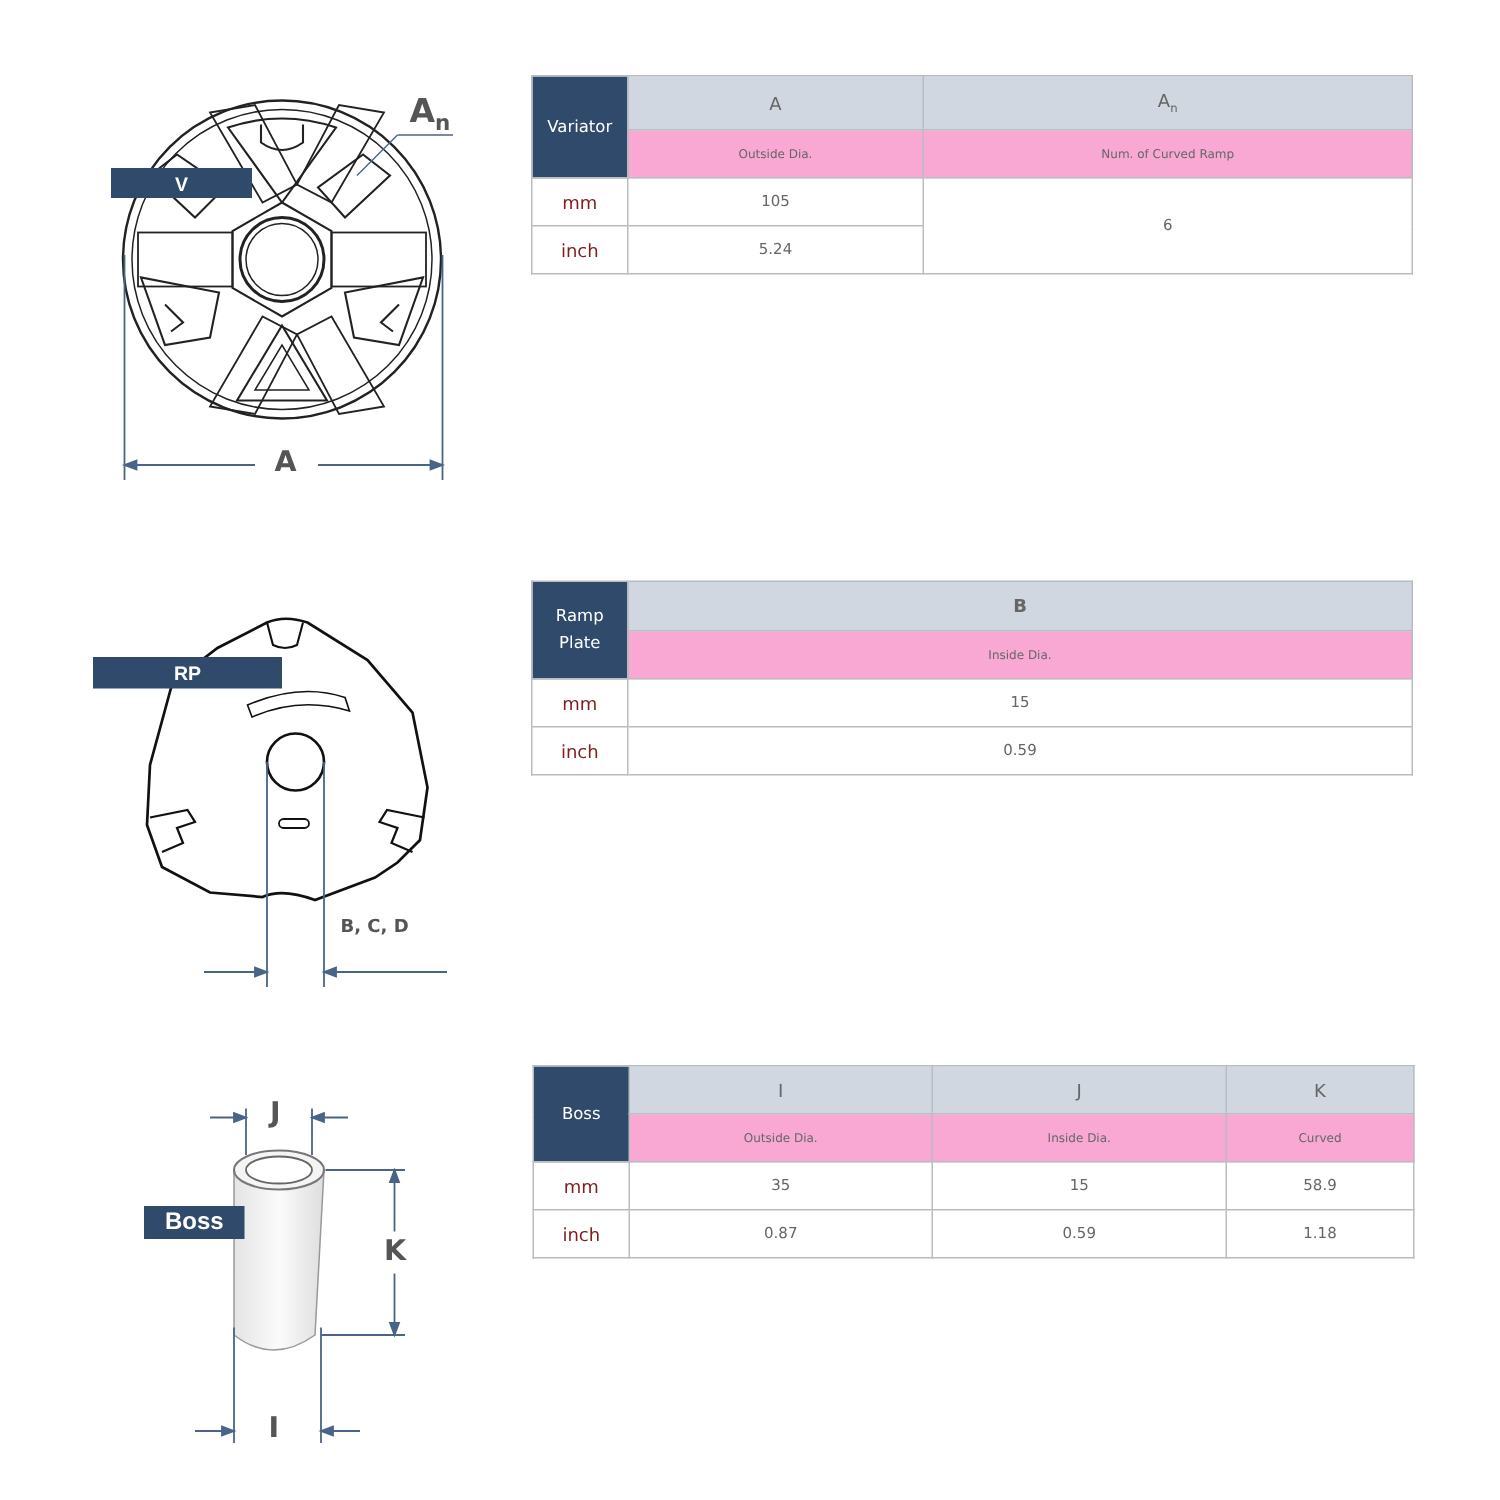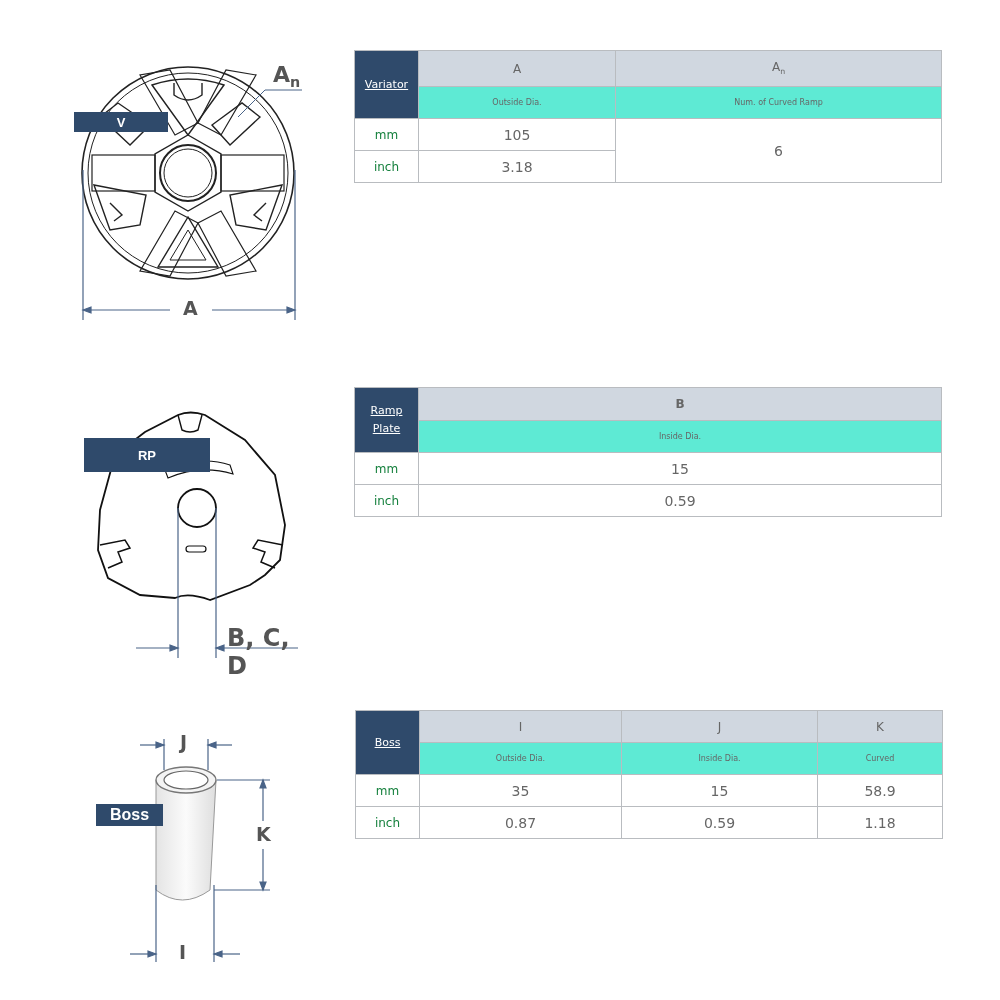--- a/index.html
+++ b/index.html
@@ -1,24 +1,24 @@
 <!DOCTYPE html>
 <html><head>
 <meta charset="utf-8">
 <style>
   html,body{margin:0;padding:0;background:#ffffff;}
   body{width:1000px;height:1000px;position:relative;overflow:hidden;font-family:"Liberation Sans",sans-serif;color:#555;}
   .diagram{position:absolute;}
   .spec-table{position:absolute;border-collapse:collapse;font-family:"DejaVu Sans",sans-serif;}
   .spec-table td{border:1px solid #b9bcc0;text-align:center;vertical-align:middle;padding:0;}
-  .spec-table .corner{background:#2f4a6b;color:#fff;font-size:11px;font-weight:normal;line-height:18px;text-decoration:underline;}
+  .spec-table .corner{background:#2f4a6b;color:#fff;font-size:11px;font-weight:normal;line-height:18px;}
   .spec-table .hdr{background:#d0d7e0;color:#666;font-size:12px;}
-  .spec-table .sub{background:#5eead4;color:#666;font-size:8px;}
-  .spec-table .unit{background:#fff;color:#15803d;font-size:12px;}
-  .spec-table .val{background:#fff;color:#666;font-size:14px;}
+  .spec-table .sub{background:#f9a8d4;color:#666;font-size:8px;}
+  .spec-table .unit{background:#fff;color:#7f1d1d;font-size:12px;}
+  .spec-table .val{background:#fff;color:#666;font-size:10px;}
   .tag{position:absolute;background:#2f4a6b;color:#fff;font-weight:bold;font-family:"Liberation Sans",sans-serif;display:flex;align-items:center;justify-content:center;}
   .dimlbl{position:absolute;color:#555;font-weight:bold;font-family:"DejaVu Sans",sans-serif;}
   sub{font-size:0.65em;}
 </style>
 </head>
 <body>
 
 <div class="diagram" style="left:70px;top:55px;width:240px;height:270px;">
   <svg width="240" height="270" viewBox="0 0 240 270">
     <g fill="none" stroke="#222" stroke-width="1.6">
@@ -80,21 +80,21 @@
     <td class="sub">Outside Dia.</td>
     <td class="sub">Num. of Curved Ramp</td>
   </tr>
   <tr style="height:32px;">
     <td class="unit">mm</td>
     <td class="val">105</td>
     <td class="val" rowspan="2">6</td>
   </tr>
   <tr style="height:32px;">
     <td class="unit">inch</td>
-    <td class="val">3.18</td>
+    <td class="val">5.24</td>
   </tr>
 </tbody>
   </table>
 
 <div class="diagram" style="left:70px;top:400px;width:240px;height:265px;">
   <svg width="240" height="265" viewBox="0 0 240 265">
     <g fill="none" stroke="#111" stroke-width="1.8">
       <path d="M108 15 Q120 10 135 15 L175 40 L205 75 L215 125 L210 160 L195 175 L180 185 L140 200 Q118 192 105 198 L70 195 L38 178 L28 150 L30 110 L45 55 L75 32 Z"></path>
       <path d="M108 15 L112 30 Q120 34 128 30 L132 15" stroke-width="1.4"></path>
       <circle cx="127" cy="108" r="19"></circle>
@@ -105,23 +105,23 @@
     </g>
     <g stroke="#4a6488" stroke-width="1.2" fill="#4a6488">
       <line x1="108" y1="108" x2="108" y2="258"></line>
       <line x1="146" y1="108" x2="146" y2="258"></line>
       <line x1="66" y1="248" x2="108" y2="248"></line>
       <line x1="146" y1="248" x2="228" y2="248"></line>
       <polygon points="108,248 100,245 100,251"></polygon>
       <polygon points="146,248 154,245 154,251"></polygon>
     </g>
   </svg>
-  <div class="dimlbl" style="left:157px;top:224px;font-size:24px;">B, C, D</div>
+  <div class="dimlbl" style="left:157px;top:210px;font-size:12px;">B, C, D</div>
 </div>
-<div class="tag" style="left:84px;top:438px;width:126px;height:34px;font-size:13px;">RP</div>
+<div class="tag" style="left:62px;top:438px;width:126px;height:21px;font-size:13px;">RP</div>
 
 <table class="spec-table" style="left:354px;top:387px;width:588px;">
   <tbody>
       <tr style="height:33px;">
     <td class="corner" rowspan="2" style="width:63px;"><span>Ramp</span><br><span>Plate</span></td>
     <td class="hdr" style="font-weight:bold;">B</td>
   </tr>
   <tr style="height:32px;">
     <td class="sub">Inside Dia.</td>
   </tr>

